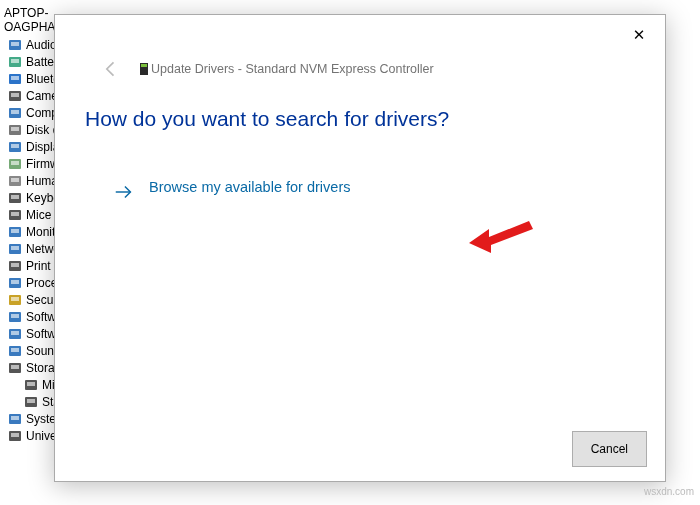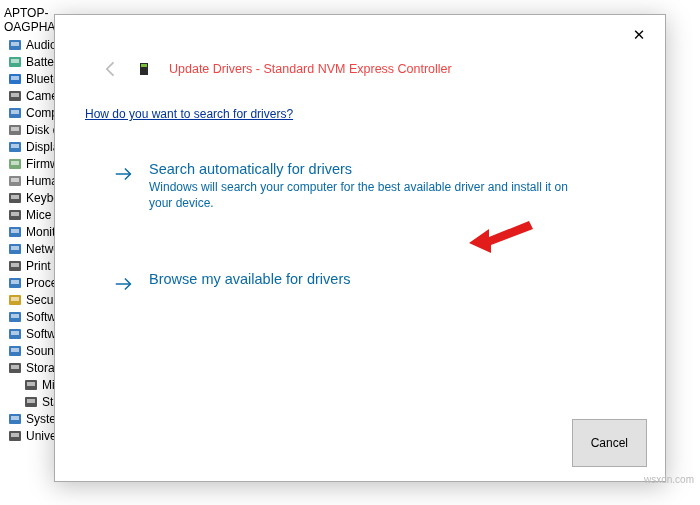--- a/index.html
+++ b/index.html
@@ -73,30 +73,29 @@
   }
   .back-arrow {
     width: 20px;
     height: 20px;
     color: #bbb;
     margin-right: 6px;
     cursor: pointer;
   }
   .dialog-title {
     font-size: 12.5px;
-    color: #ef4444;
+    color: #737373;
     display: flex;
     align-items: center;
-    gap: 18px;
+    gap: 0;
   }
   .main-question {
     padding: 28px 0 0 30px;
-    font-size: 12px;
+    font-size: 21px;
     color: #003399;
-    text-decoration: underline;
   }
   .option {
     margin: 28px 48px 0 48px;
     padding: 12px 10px 12px 46px;
     position: relative;
     cursor: pointer;
   }
   .option .opt-arrow {
     position: absolute;
     left: 10px;
@@ -118,36 +117,36 @@
   }
   .footer {
     position: absolute;
     bottom: 14px;
     right: 18px;
   }
   .btn {
     background: #e1e1e1;
     border: 1px solid #adadad;
     font-size: 12px;
-    padding: 16px 18px;
+    padding: 10px 18px;
     font-family: inherit;
     cursor: pointer;
   }
   .red-arrow {
     position: absolute;
     left: 414px;
     top: 200px;
     width: 64px;
     height: 44px;
     pointer-events: none;
   }
   .watermark {
     position: absolute;
     right: 6px;
-    bottom: 20px;
+    bottom: 8px;
     font-size: 10px;
     color: #bbb;
   }
 </style>
 </head>
 <body>
 
 <div class="tree">
   <div class="computer-label">APTOP-OAGPHAAL</div>
   <div id="tree-items">
@@ -334,28 +333,20 @@
         <rect x="3" y="2" width="8" height="12" fill="#2a2a2a"></rect>
         <rect x="4" y="3" width="6" height="3" fill="#7abf3c"></rect>
       </svg>
       <span>Update Drivers - Standard NVM Express Controller</span>
     </div>
   </div>
 
   <div class="main-question">How do you want to search for drivers?</div>
 
   <div id="options">
-      <div class="option">
-    <svg class="opt-arrow" viewBox="0 0 24 24" fill="none" stroke="currentColor" stroke-width="1.6">
-      <path d="M3 12 H19"></path>
-          <path d="M13 6 L19 12 L13 18"></path>
-    </svg>
-    <div class="opt-title">Search automatically for drivers</div>
-    <div class="opt-desc">Windows will search your computer for the best available driver and install it on your device.</div>
-      </div>
       <div class="option" style="margin-top: 36px;">
     <svg class="opt-arrow" viewBox="0 0 24 24" fill="none" stroke="currentColor" stroke-width="1.6">
       <path d="M3 12 H19"></path>
           <path d="M13 6 L19 12 L13 18"></path>
     </svg>
     <div class="opt-title">Browse my available for drivers</div>
       </div>
     </div>
 
   <svg class="red-arrow" viewBox="0 0 64 44">

